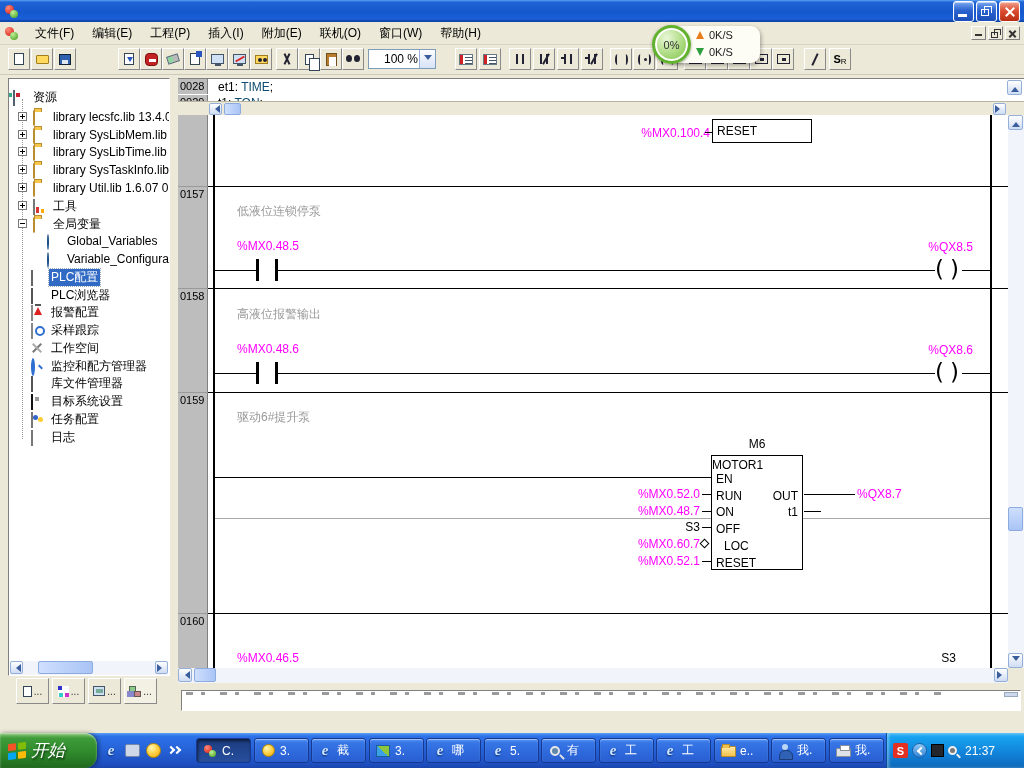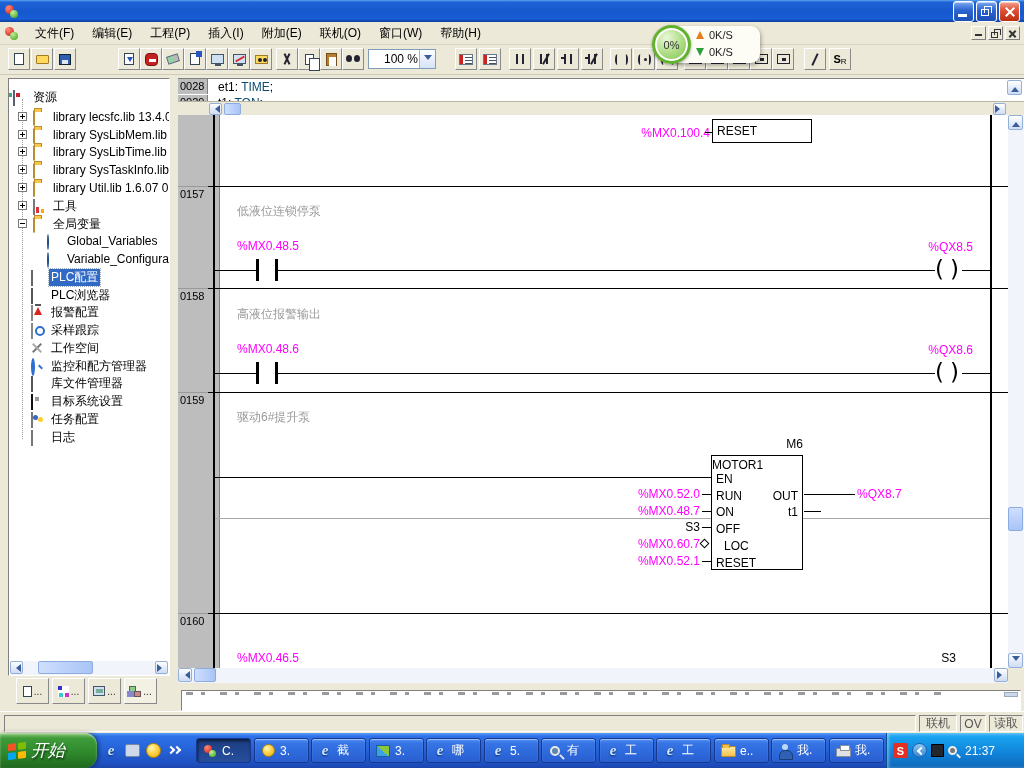--- a/index.html
+++ b/index.html
@@ -142,21 +142,21 @@
 .tabic4:before{content:"";position:absolute;left:0;top:0;width:5px;height:4px;background:#8c8;border:1px solid #565}
 .tabic4:after{content:"";position:absolute;right:0;bottom:0;width:5px;height:4px;background:#c88;border:1px solid #655;box-shadow:-7px 0 0 #88c}
 
 .decl{position:absolute;left:178px;top:78px;width:846px;height:23px;background:#fff;overflow:hidden;border-top:1px solid #808080}
 .declrow{position:absolute;left:0;height:15px;width:100%}
 .dgut{position:absolute;left:0;top:0;width:30px;height:15px;background:#bdbdbd;border-right:1px solid #808080;font-size:11px;padding:1px 0 0 2px}
 .dtext{position:absolute;left:40px;top:1px;white-space:nowrap}
 .kw{color:#0c4a6e}
 .declsplit{position:absolute;left:178px;top:101px;width:846px;height:14px;background:#ece9d8;border-top:1px solid #b8b4a2}
 .ladder{position:absolute;left:178px;top:115px;width:830px;height:553px;background:#fff;overflow:hidden}
-.gut{position:absolute;left:0;top:0;width:42px;height:553px;background:#bdbdbd;border-right:1px solid #808080}
+.gut{position:absolute;left:0;top:0;width:30px;height:553px;background:#bdbdbd;border-right:1px solid #808080}
 .gnum{position:absolute;left:2px;width:26px;font-size:11px;color:#000}
 .gln{position:absolute;left:0;width:30px;height:1px;background:#9a9a9a}
 .hl{position:absolute;height:1px;background:#000}
 .hl.gray{background:#a8a8a8}
 .vl{position:absolute;width:2px;background:#000}
 .sep{position:absolute;left:30px;width:800px;height:1px;background:#000}
 .cbar{position:absolute;width:3px;height:22px;background:#000}
 .paren{position:absolute;font-size:23px;line-height:23px;color:#000;font-family:"DejaVu Sans",sans-serif}
 .mvar{position:absolute;color:#ff00ff;white-space:nowrap}
 .bvar{position:absolute;color:#000;white-space:nowrap}
@@ -611,21 +611,21 @@
     <i class="cbar" style="left:97px;top:247px"></i>
     <i class="hl" style="left:100px;top:258px;width:657px"></i>
     <span class="mvar ralign" style="left:700px;top:228px;width:95px">%QX8.6</span>
     <span class="paren" style="left:757px;top:246px">(</span>
     <span class="paren" style="left:772px;top:246px">)</span>
     <i class="hl" style="left:784px;top:258px;width:28px"></i>
 
     <span class="lcom" style="left:59px;top:294px">驱动6#提升泵</span>
     <i class="hl" style="left:37px;top:362px;width:496px"></i>
     <i class="hl gray" style="left:37px;top:403px;width:775px"></i>
-    <span class="bvar" style="left:533px;top:322px;width:92px;text-align:right">M6</span>
+    <span class="bvar" style="left:533px;top:322px;width:92px;text-align:center">M6</span>
     <div class="fbbox">
       <div style="text-align:left;padding-top:2px">MOTOR1</div>
       <span class="fbpin" style="left:4px;top:16px">EN</span>
       <span class="fbpin" style="left:4px;top:33px">RUN</span>
       <span class="fbpin" style="left:4px;top:49px">ON</span>
       <span class="fbpin" style="left:4px;top:66px">OFF</span>
       <span class="fbpin" style="left:12px;top:83px">LOC</span>
       <span class="fbpin" style="left:4px;top:100px">RESET</span>
       <span class="fbpin" style="right:4px;top:33px">OUT</span>
       <span class="fbpin" style="right:4px;top:49px">t1</span>
@@ -666,26 +666,20 @@
     <span class="sbtn" style="left:816px;top:0;width:14px;height:14px">
         <i class="tri-r" style="margin:0"></i>
       </span>
   </div>
 
   <div class="msgpane">
     <i class="msgscrap"></i>
     <i class="msgnub"></i>
   </div>
 
-  <div class="statusbar">
-    <span class="sseg" style="left:4px;width:912px"></span>
-    <span class="sseg" style="left:919px;width:38px">联机</span>
-    <span class="sseg" style="left:960px;width:26px">OV</span>
-    <span class="sseg" style="left:989px;width:34px">读取</span>
-  </div>
 
   <div class="taskbar">
     <div class="start">
       <span class="flag">
           <i class="f1"></i>
           <i class="f2"></i>
           <i class="f3"></i>
           <i class="f4"></i>
         </span>
       <span class="startlabel">开始</span>

